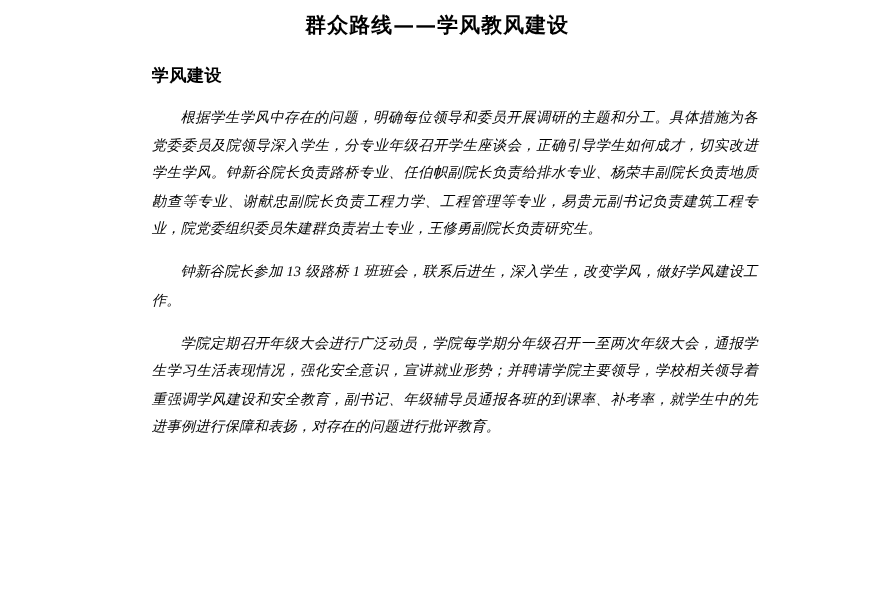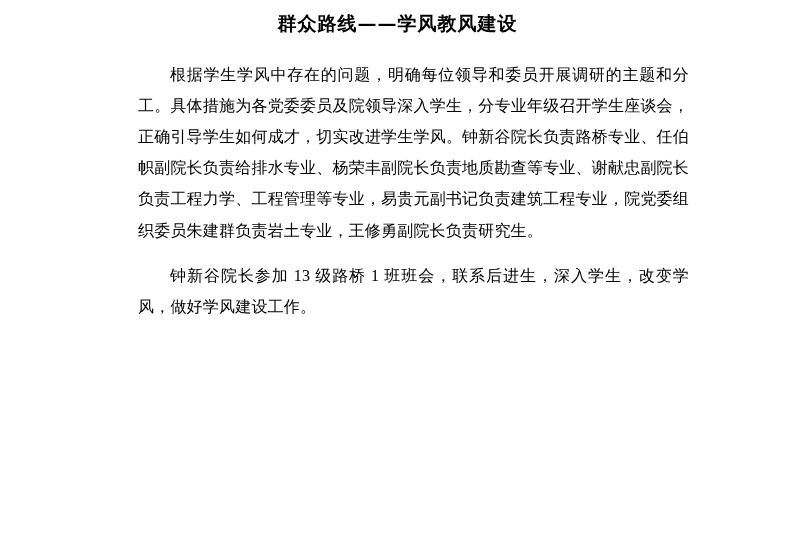--- a/index.html
+++ b/index.html
@@ -37,26 +37,27 @@
   }
   .section-heading {
     font-family: "DejaVu Serif", "Liberation Serif", serif;
     font-weight: bold;
     font-size: 15.5px;
     margin: 0 0 14px 0;
     letter-spacing: 0.5px;
   }
   p.para {
     margin: 0 0 14px 0;
-    font-size: 16px;
+    font-size: 13px;
     line-height: 1.95;
     text-align: justify;
     text-justify: inter-ideograph;
     text-indent: 2em;
     letter-spacing: 0.2px;
+    font-style: italic;
   }
   p.para:last-child {
     margin-bottom: 0;
   }
   .right-gutter {
     position: absolute;
     top: 0;
     right: 0;
     width: 0px;
     height: 537px;
@@ -64,22 +65,24 @@
 </style>
 </head>
 <body>
 
 <div class="page">
 
   <h1 class="doc-title">群众路线——学风教风建设</h1>
 
   <div class="content">
 
+    <div class="section-heading">学风建设</div>
 
     <p class="para">根据学生学风中存在的问题，明确每位领导和委员开展调研的主题和分工。具体措施为各党委委员及院领导深入学生，分专业年级召开学生座谈会，正确引导学生如何成才，切实改进学生学风。钟新谷院长负责路桥专业、任伯帜副院长负责给排水专业、杨荣丰副院长负责地质勘查等专业、谢献忠副院长负责工程力学、工程管理等专业，易贵元副书记负责建筑工程专业，院党委组织委员朱建群负责岩土专业，王修勇副院长负责研究生。</p>
 
     <p class="para">钟新谷院长参加 13 级路桥 1 班班会，联系后进生，深入学生，改变学风，做好学风建设工作。</p>
 
+    <p class="para">学院定期召开年级大会进行广泛动员，学院每学期分年级召开一至两次年级大会，通报学生学习生活表现情况，强化安全意识，宣讲就业形势；并聘请学院主要领导，学校相关领导着重强调学风建设和安全教育，副书记、年级辅导员通报各班的到课率、补考率，就学生中的先进事例进行保障和表扬，对存在的问题进行批评教育。</p>
 
   </div>
 
   <div class="right-gutter"></div>
 </div>
 
 </body></html>

